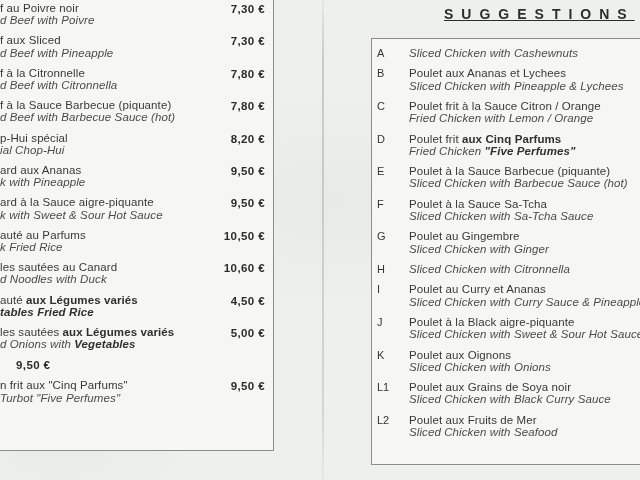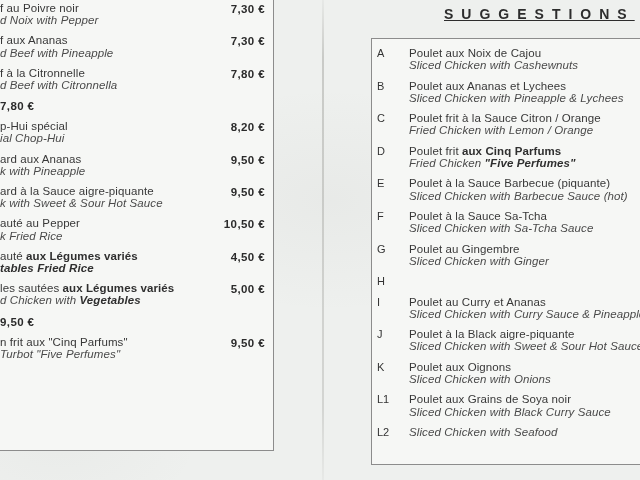--- a/index.html
+++ b/index.html
@@ -20,21 +20,21 @@
   
   .left-panel{
     position:absolute;left:-20px;top:-20px;width:294px;height:471px;
     box-sizing:border-box;background:#f6f7f5;border:1px solid #8c8c8c;
     padding:21px 8px 0 19px;overflow:hidden;
   }
   .menu-row{display:flex;justify-content:space-between;align-items:flex-start;margin-bottom:8px;}
   .row-lines{font-size:11.5px;line-height:12.2px;color:#383838;letter-spacing:0.1px;}
   .en-line{font-style:italic;color:#4a4a4a;}
   .b{font-weight:bold;color:#2f2f2f;}
-  .price{font-size:11.5px;font-weight:600;color:#2b2b2b;white-space:nowrap;letter-spacing:0.4px;padding-top:1px;}
+  .price{font-size:11.5px;font-weight:600;color:#2b2b2b;white-space:nowrap;letter-spacing:0.4px;padding-top:1px;margin-left:16px;}
   
   .sg-title{
     position:absolute;left:444px;top:6px;
     font-size:14px;font-weight:bold;letter-spacing:8px;color:#2d2d2d;white-space:nowrap;text-decoration:underline;
   }
   .right-panel{
     position:absolute;left:371px;top:38px;width:280px;height:427px;
     box-sizing:border-box;background:#f6f7f5;border:1px solid #8c8c8c;
     padding:8px 0 0 5px;overflow:hidden;
   }
@@ -45,42 +45,46 @@
 </head>
 <body>
 
 <div class="fold"></div>
 
 <section class="left-panel">
 
   <div class="menu-row">
     <div class="row-lines">
       <div class="fr-line"><span>f au Poivre noir</span><span class="b"></span></div>
-      <div class="en-line"><span>d Noix with Pepper</span><span class="b"></span></div>
+      <div class="en-line"><span>d Beef with Poivre</span><span class="b"></span></div>
     </div>
     <div class="price">7,30 €</div>
   </div>
 
   <div class="menu-row">
     <div class="row-lines">
-      <div class="fr-line"><span>f aux Ananas</span><span class="b"></span></div>
+      <div class="fr-line"><span>f aux Sliced</span><span class="b"></span></div>
       <div class="en-line"><span>d Beef with Pineapple</span><span class="b"></span></div>
     </div>
     <div class="price">7,30 €</div>
   </div>
 
   <div class="menu-row">
     <div class="row-lines">
       <div class="fr-line"><span>f à la Citronnelle</span><span class="b"></span></div>
       <div class="en-line"><span>d Beef with Citronnella</span><span class="b"></span></div>
     </div>
     <div class="price">7,80 €</div>
   </div>
 
   <div class="menu-row">
+    <div class="row-lines">
+      <div class="fr-line"><span>f à la Sauce Barbecue (piquante)</span><span class="b"></span></div>
+      <div class="en-line"><span>d Beef with Barbecue Sauce (hot)</span><span class="b"></span></div>
+    </div>
     <div class="price">7,80 €</div>
   </div>
 
 
   <div class="menu-row">
     <div class="row-lines">
       <div class="fr-line"><span>p-Hui spécial</span><span class="b"></span></div>
       <div class="en-line"><span>ial Chop-Hui</span><span class="b"></span></div>
     </div>
     <div class="price">8,20 €</div>
@@ -97,39 +101,46 @@
   <div class="menu-row">
     <div class="row-lines">
       <div class="fr-line"><span>ard à la Sauce aigre-piquante</span><span class="b"></span></div>
       <div class="en-line"><span>k with Sweet &amp; Sour Hot Sauce</span><span class="b"></span></div>
     </div>
     <div class="price">9,50 €</div>
   </div>
 
   <div class="menu-row">
     <div class="row-lines">
-      <div class="fr-line"><span>auté au Pepper</span><span class="b"></span></div>
+      <div class="fr-line"><span>auté au Parfums</span><span class="b"></span></div>
       <div class="en-line"><span>k Fried Rice</span><span class="b"></span></div>
     </div>
     <div class="price">10,50 €</div>
   </div>
 
+  <div class="menu-row">
+    <div class="row-lines">
+      <div class="fr-line"><span>les sautées au Canard</span><span class="b"></span></div>
+      <div class="en-line"><span>d Noodles with Duck</span><span class="b"></span></div>
+    </div>
+    <div class="price">10,60 €</div>
+  </div>
 
   <div class="menu-row">
     <div class="row-lines">
       <div class="fr-line"><span>auté </span><span class="b">aux Légumes variés</span></div>
       <div class="en-line"><span></span><span class="b">tables Fried Rice</span></div>
     </div>
     <div class="price">4,50 €</div>
   </div>
 
   <div class="menu-row">
     <div class="row-lines">
       <div class="fr-line"><span>les sautées </span><span class="b">aux Légumes variés</span></div>
-      <div class="en-line"><span>d Chicken with </span><span class="b">Vegetables</span></div>
+      <div class="en-line"><span>d Onions with </span><span class="b">Vegetables</span></div>
     </div>
     <div class="price">5,00 €</div>
   </div>
 
   <div class="menu-row">
     <div class="price">9,50 €</div>
   </div>
 
   <div class="menu-row">
     <div class="row-lines">
@@ -141,21 +152,20 @@
 
 </section>
 
 <div class="sg-title">SUGGESTIONS</div>
 
 <section class="right-panel">
 
   <div class="sg-item">
     <div class="sg-code">A</div>
     <div class="sg-text">
-      <div class="fr-line"><span>Poulet aux Noix de Cajou</span><span class="b"></span></div>
       <div class="en-line"><span>Sliced Chicken with Cashewnuts</span><span class="b"></span></div>
     </div>
   </div>
 
   <div class="sg-item">
     <div class="sg-code">B</div>
     <div class="sg-text">
       <div class="fr-line"><span>Poulet aux Ananas et Lychees</span><span class="b"></span></div>
       <div class="en-line"><span>Sliced Chicken with Pineapple &amp; Lychees</span><span class="b"></span></div>
     </div>
@@ -197,20 +207,21 @@
     <div class="sg-code">G</div>
     <div class="sg-text">
       <div class="fr-line"><span>Poulet au Gingembre</span><span class="b"></span></div>
       <div class="en-line"><span>Sliced Chicken with Ginger</span><span class="b"></span></div>
     </div>
   </div>
 
   <div class="sg-item">
     <div class="sg-code">H</div>
     <div class="sg-text">
+      <div class="en-line"><span>Sliced Chicken with Citronnella</span><span class="b"></span></div>
     </div>
   </div>
 
   <div class="sg-item">
     <div class="sg-code">I</div>
     <div class="sg-text">
       <div class="fr-line"><span>Poulet au Curry et Ananas</span><span class="b"></span></div>
       <div class="en-line"><span>Sliced Chicken with Curry Sauce &amp; Pineapple</span><span class="b"></span></div>
     </div>
   </div>
@@ -235,17 +246,18 @@
     <div class="sg-code">L1</div>
     <div class="sg-text">
       <div class="fr-line"><span>Poulet aux Grains de Soya noir</span><span class="b"></span></div>
       <div class="en-line"><span>Sliced Chicken with Black Curry Sauce</span><span class="b"></span></div>
     </div>
   </div>
 
   <div class="sg-item">
     <div class="sg-code">L2</div>
     <div class="sg-text">
+      <div class="fr-line"><span>Poulet aux Fruits de Mer</span><span class="b"></span></div>
       <div class="en-line"><span>Sliced Chicken with Seafood</span><span class="b"></span></div>
     </div>
   </div>
 
 </section>
 
 </body></html>

